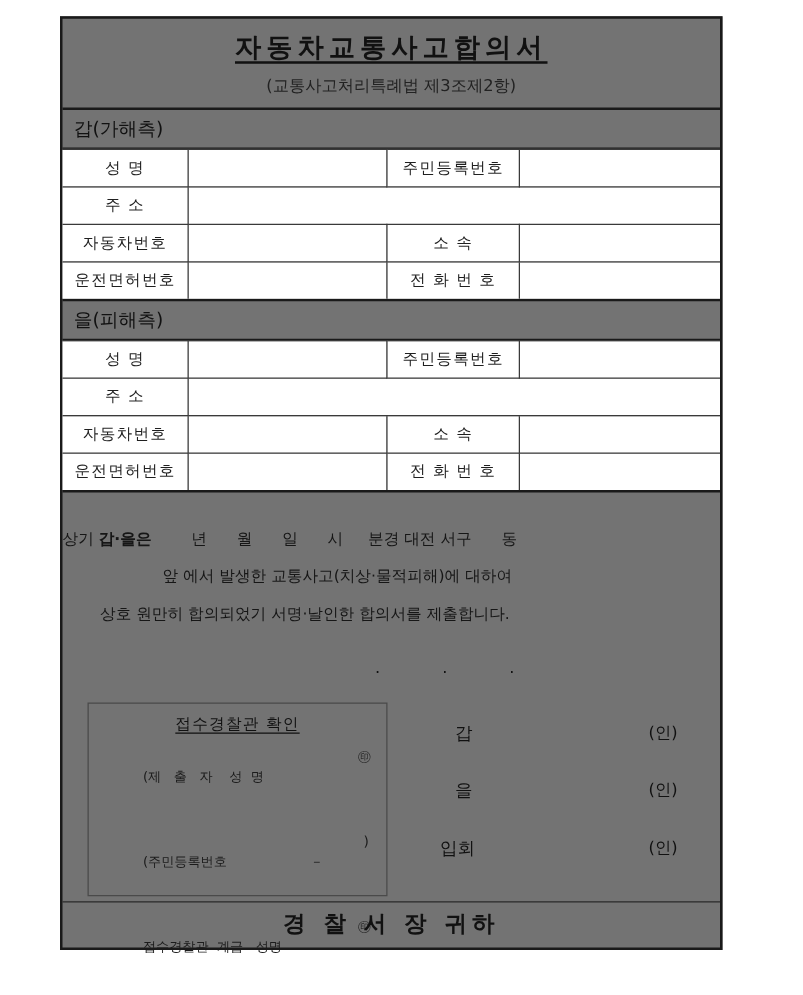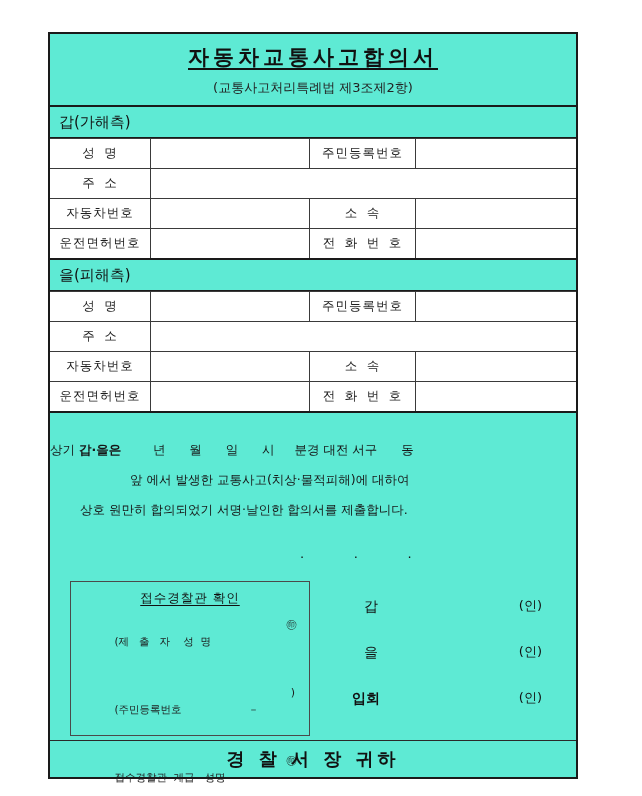--- a/index.html
+++ b/index.html
@@ -17,22 +17,21 @@
   }
 
   .page {
     position: absolute;
     left: 48px;
     top: 13px;
     width: 530px;
     height: 747px;
     border: 2px solid #1a1a1a;
     box-sizing: border-box;
-    background: #5eead4;
-    margin-top: 19px;
+    background: #737373;
   }
 
   
   .title-block {
     border-bottom: 2px solid #1a1a1a;
     padding: 11px 0 8px 0;
     text-align: center;
   }
   .doc-title {
     font-size: 21px;
@@ -57,21 +56,20 @@
     padding: 4px 0 4px 9px;
     border-bottom: 1px solid #1a1a1a;
     height: 22px;
     line-height: 22px;
     box-sizing: content-box;
   }
   table.party {
     border-collapse: collapse;
     width: 100%;
     table-layout: fixed;
-    font-family: Liberation Mono, monospace;
   }
   table.party td {
     border: 1px solid #3a3a3a;
     height: 29px;
     font-size: 12.5px;
     padding: 0;
   }
   table.party td.lbl {
     text-align: center;
     letter-spacing: 1px;
@@ -168,21 +166,21 @@
   .sign-row {
     height: 46px;
     line-height: 46px;
     font-size: 14px;
     position: relative;
   }
   .sign-label {
     position: absolute;
     left: 24px;
   }
-  .sign-label.wide { left: 12px; font-weight: bold; }
+  .sign-label.wide { left: 12px; }
   .sign-seal {
     position: absolute;
     right: 8px;
     font-size: 13px;
   }
 
   
   .footer {
     position: absolute;
     left: 0;

